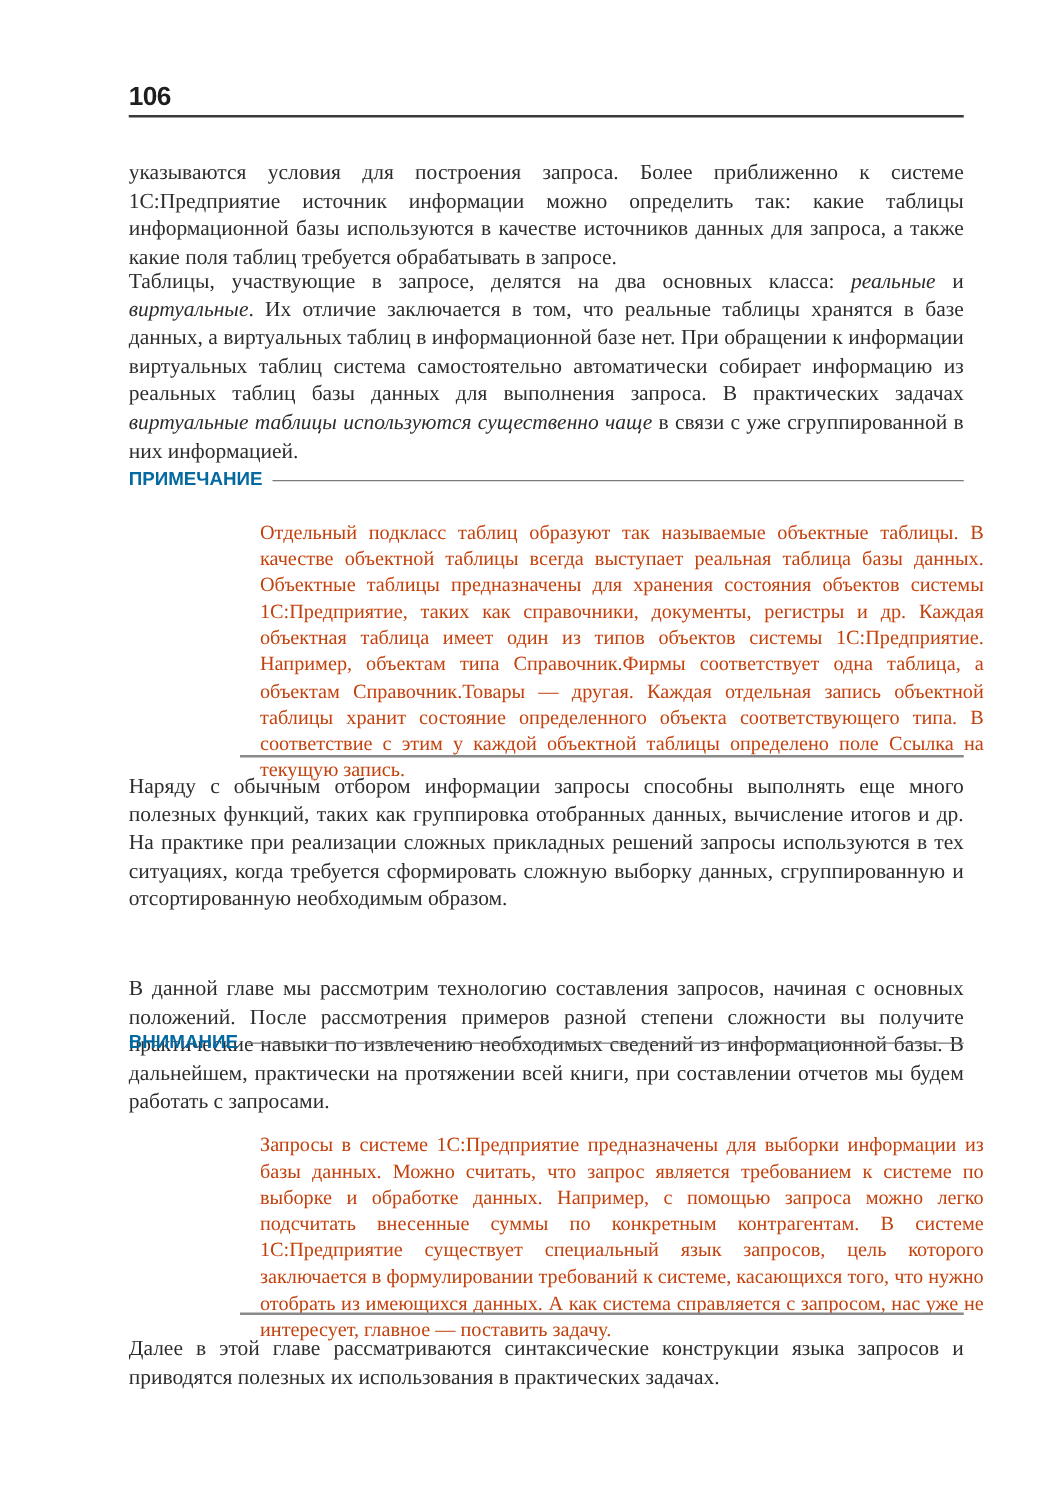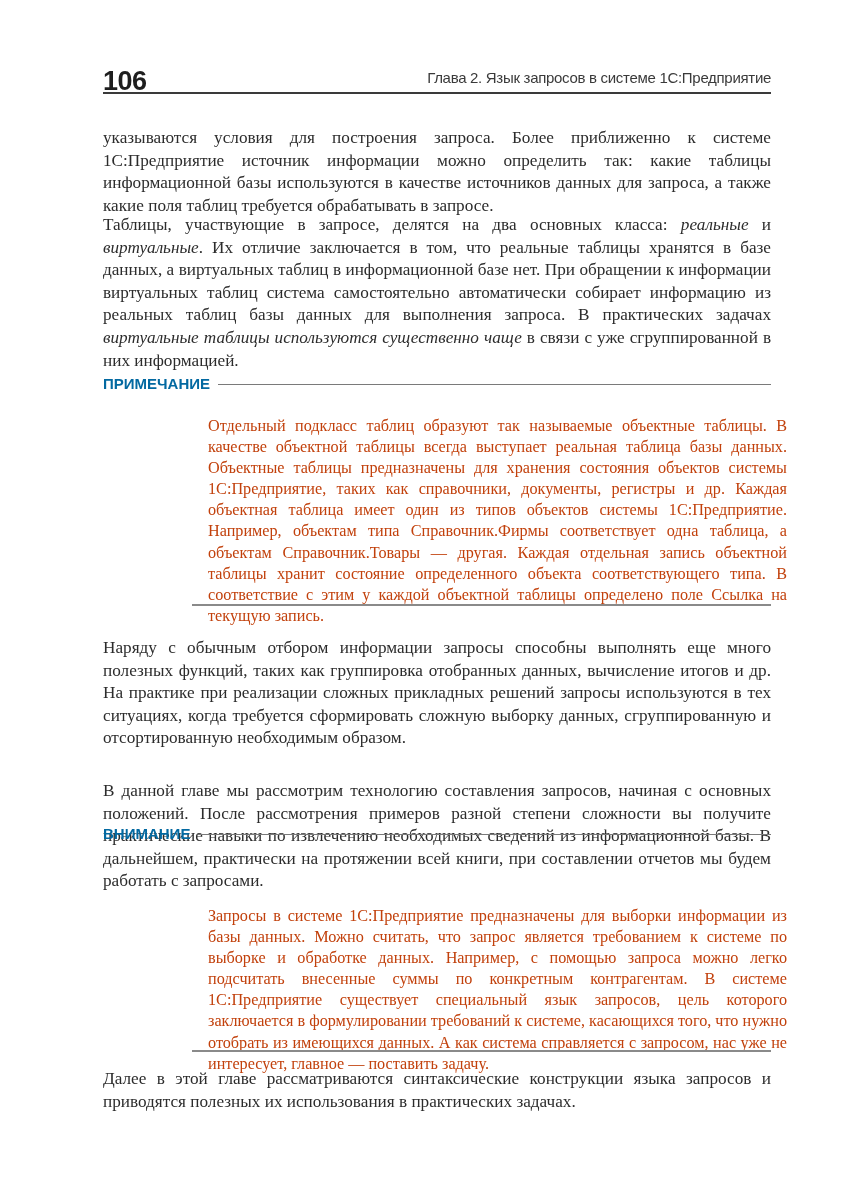--- a/index.html
+++ b/index.html
@@ -1,44 +1,43 @@
 <!DOCTYPE html>
 <html><head>
   <meta charset="utf-8">
   <style>
     html, body { margin: 0; padding: 0; background: #ffffff; }
     body { width: 848px; height: 1200px; position: relative; overflow: hidden; color: #2a2a2a; }
     .header { position: absolute; left: 103px; top: 62px; width: 668px; height: 30px; border-bottom: 2px solid #3a3a3a; }
-    .page-num { position: absolute; left: 0; top: 4px; font-family: "Liberation Sans", sans-serif; font-weight: bold; font-size: 27px; color: #1e1e1e; letter-spacing: -0.5px; }
+    .page-num { position: absolute; left: 0; top: 4px; font-family: "Liberation Sans", sans-serif; font-weight: bold; font-size: 21px; color: #1e1e1e; letter-spacing: -0.5px; }
     .running-title { position: absolute; right: 0; top: 7px; font-family: "Liberation Sans", sans-serif; font-size: 15px; color: #3a3a3a; letter-spacing: -0.3px; }
     .body-text { font-family: Liberation Serif, serif; font-size: 17.2px; line-height: 22.6px; color: #2c2c2c; text-align: justify; margin: 0; }
     .body-text em { font-style: italic; }
     .p1 { position: absolute; left: 103px; top: 127px; width: 668px; }
     .p2 { position: absolute; left: 103px; top: 214px; width: 668px; }
-    .p3 { position: absolute; left: 103px; top: 637px; width: 668px; }
+    .p3 { position: absolute; left: 103px; top: 618px; width: 668px; }
     .p4 { position: absolute; left: 103px; top: 780px; width: 668px; }
     .p5 { position: absolute; left: 103px; top: 1068px; width: 668px; }
     .note-head { position: absolute; left: 103px; width: 668px; height: 22px; display: flex; align-items: center; }
     .note-label { font-family: "Liberation Sans", sans-serif; font-weight: bold; font-size: 15px; color: #0369a1; letter-spacing: 0px; padding-right: 8px; white-space: nowrap; }
     .note-rule { flex: 1; height: 0; border-top: 1.5px solid #7a7a7a; margin-top: 2px; }
     .note-body { position: absolute; left: 192px; width: 579px; font-family: "Liberation Serif", serif; font-size: 16.2px; line-height: 21.1px; color: #c2410c; text-align: justify; margin: 16px; }
     .note-bottom { position: absolute; left: 192px; width: 579px; height: 0; border-top: 2px solid #8a8a8a; }
     .n1-head { top: 372px; }
     .n1-body { top: 400px; }
     .n1-bottom { top: 604px; }
     .n2-head { top: 822px; }
     .n2-body { top: 890px; }
     .n2-bottom { top: 1050px; }
   </style>
 </head>
 <body>
 
 <div class="header">
   <span class="page-num">106</span>
-  <span class="running-title">Глава 2. Язык запросов в системе 1С:Предприятие</span>
 </div>
 
 <p class="body-text p1">указываются условия для построения запроса. Более приближенно к системе 1С:Предприятие источник информации можно определить так: какие таблицы информационной базы используются в качестве источников данных для запроса, а также какие поля таблиц требуется обрабатывать в запросе.</p>
 
 <p class="body-text p2"><span>Таблицы, участвующие в запросе, делятся на два основных класса: </span><em>реальные</em><span> и </span><em>виртуальные</em><span>. Их отличие заключается в том, что реальные таблицы хранятся в базе данных, а виртуальных таблиц в информационной базе нет. При обращении к информации виртуальных таблиц система самостоятельно автоматически собирает информацию из реальных таблиц базы данных для выполнения запроса. В практических задачах </span><em>виртуальные таблицы используются существенно чаще</em><span> в связи с уже сгруппированной в них информацией.</span></p>
 
 <div class="note-head n1-head">
   <span class="note-label">ПРИМЕЧАНИЕ</span>
   <span class="note-rule"></span>
 </div>

